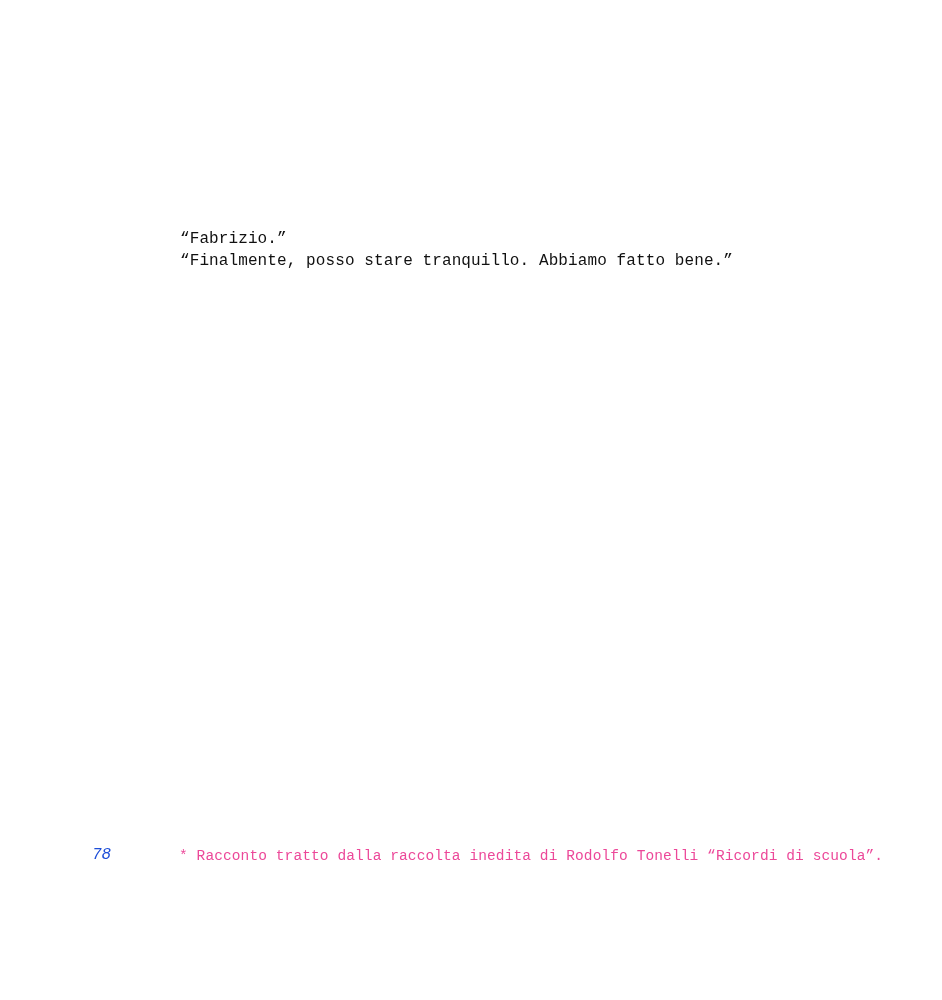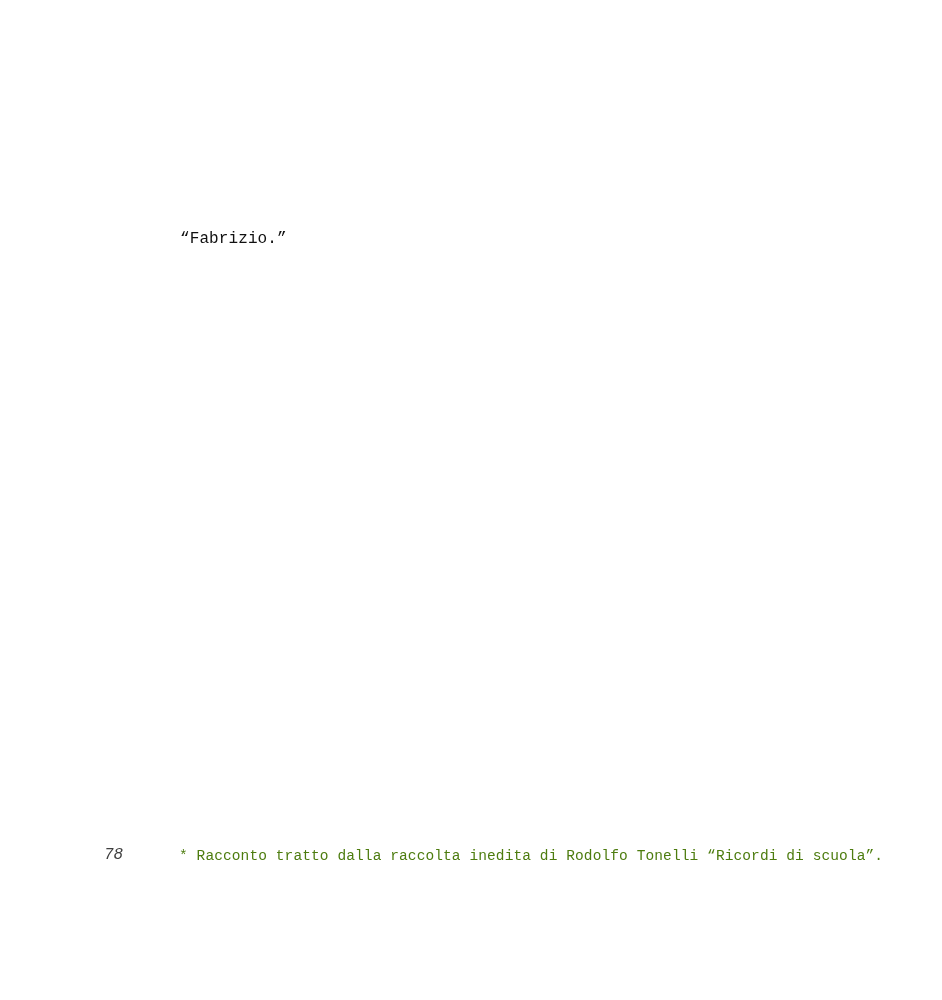--- a/index.html
+++ b/index.html
@@ -36,43 +36,44 @@
   }
   .footer {
     position: absolute;
     left: 0;
     top: 845px;
     width: 942px;
     height: 24px;
   }
   .page-number {
     position: absolute;
-    left: 72px;
+    left: 60px;
     top: 1px;
     font-size: 16px;
     font-style: italic;
-    color: #404040;
+    color: #1d4ed8;
   }
   .footnote {
     position: absolute;
     left: 147px;
     top: 2px;
     font-size: 14.5px;
     line-height: 18px;
-    color: #4d7c0f;
+    color: #ec4899;
     letter-spacing: 0.1px;
   }
 </style>
 </head>
 <body>
 
 <div class="page">
 
   <div class="text-block">
     <p>“Fabrizio.”</p>
+    <p>“Finalmente, posso stare tranquillo. Abbiamo fatto bene.”</p>
   </div>
 
   <div class="footer">
     <span class="page-number">78</span>
     <span class="footnote">* Racconto tratto dalla raccolta inedita di Rodolfo Tonelli “Ricordi di scuola”.</span>
   </div>
 
 </div>
 
 </body></html>

